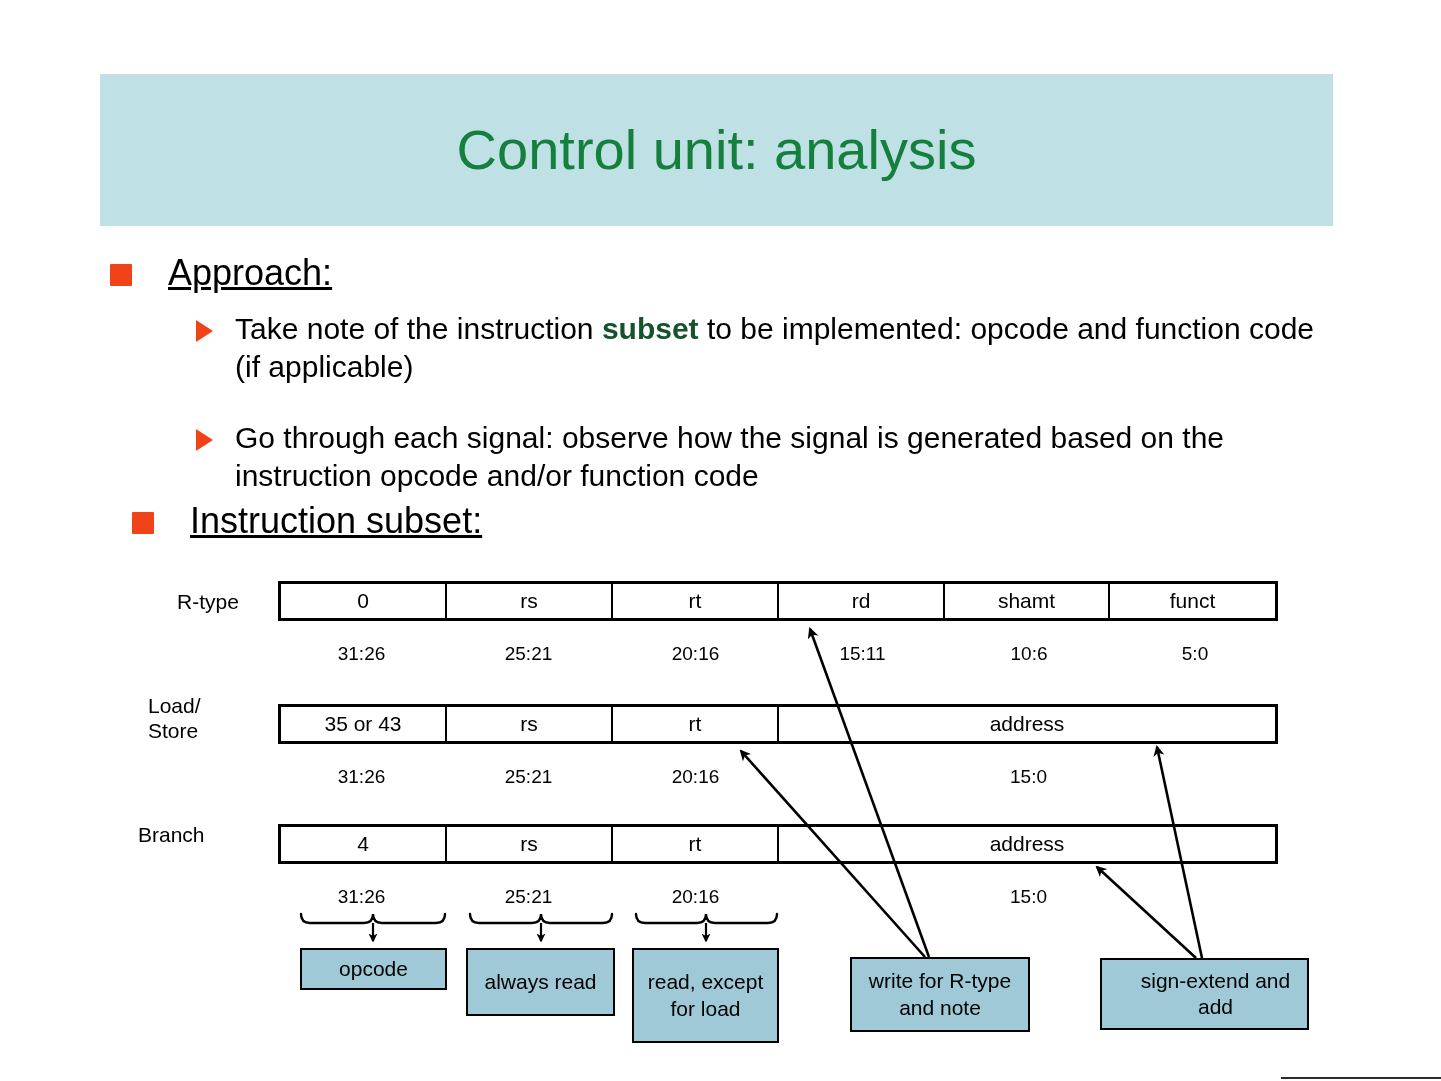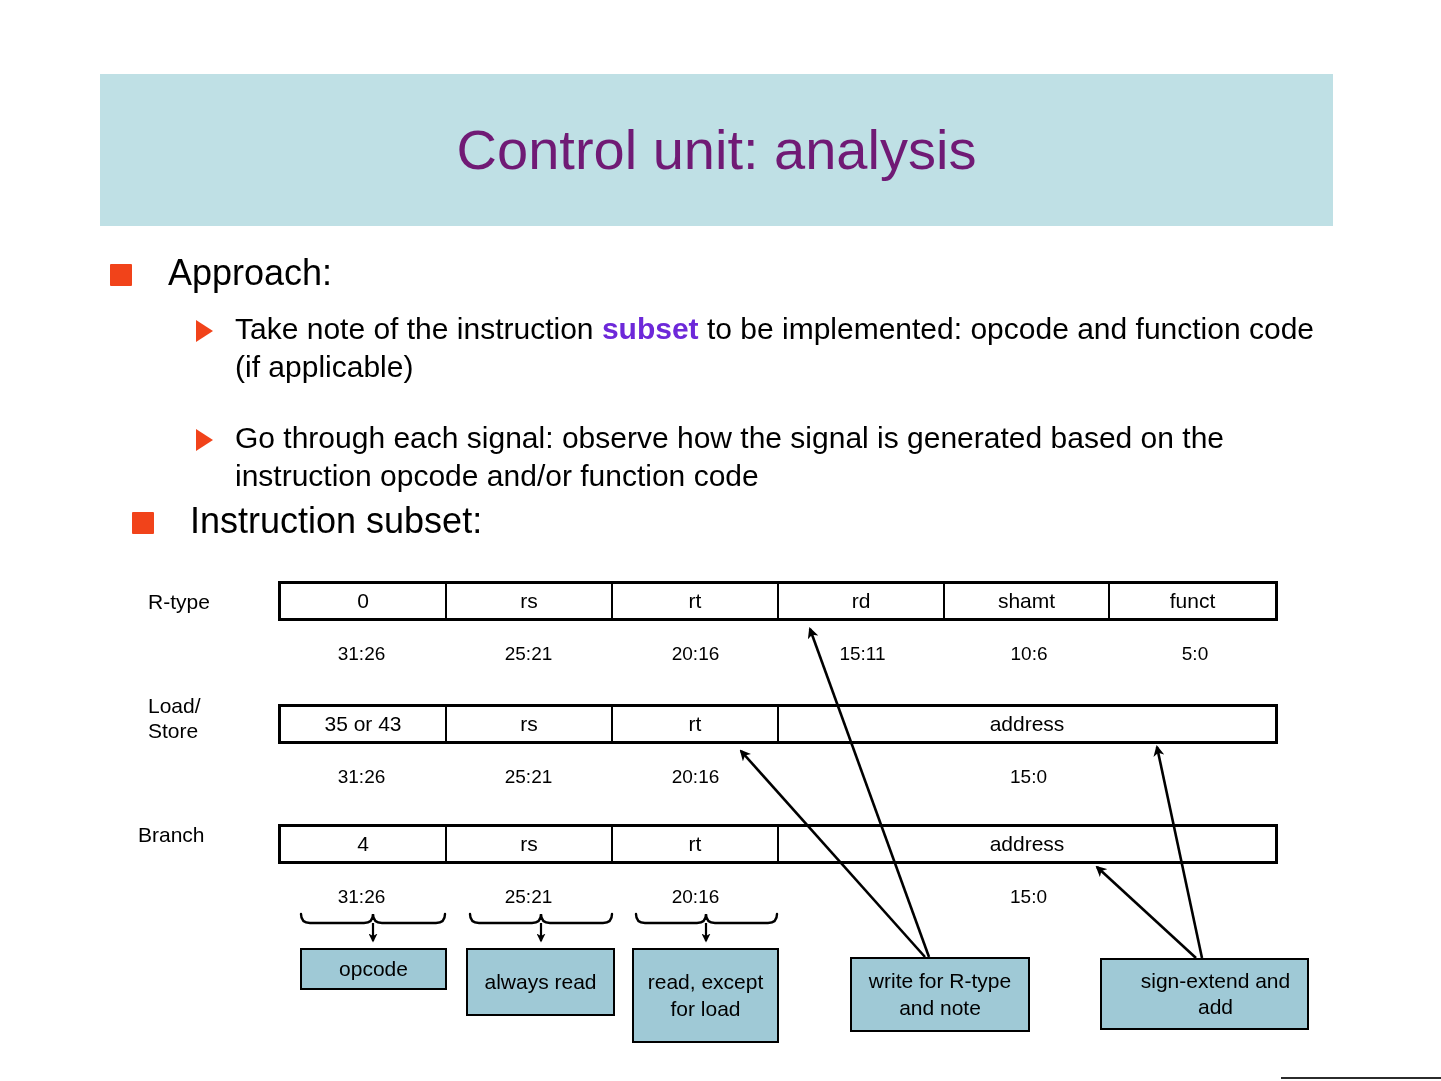--- a/index.html
+++ b/index.html
@@ -25,29 +25,30 @@
     height: 152px;
     background: #bfe0e5;
     display: flex;
     align-items: center;
     justify-content: center;
   }
   #title-text {
     font-size: 56px;
     font-weight: normal;
     line-height: 1.1;
-    color: #701a75;
+    color: #15803d;
     letter-spacing: 0px;
   }
 
   
   .lvl1 {
     position: absolute;
     display: flex;
     align-items: flex-start;
+    text-decoration: underline;
   }
   .lvl1 .marker {
     width: 22px;
     height: 22px;
     background: #f1431a;
     margin-right: 36px;
     margin-top: 12px;
     flex: 0 0 auto;
     border-radius: 1px;
   }
@@ -70,37 +71,37 @@
     margin-right: 22px;
     margin-top: 10px;
     flex: 0 0 auto;
   }
   .lvl2 .txt2 {
     font-size: 30px;
     line-height: 1.28;
     width: 1090px;
   }
   .hl {
-    color: #6d28d9;
+    color: #14532d;
     font-weight: bold;
   }
 
   
   #diagram {
     position: absolute;
     left: 0;
     top: 0;
     width: 1441px;
     height: 1081px;
     pointer-events: none;
   }
 
   .fmt-label {
     position: absolute;
-    text-align: left;
+    text-align: center;
     font-size: 21px;
     line-height: 1.18;
     width: 120px;
   }
 
   .fmt-row {
     position: absolute;
     left: 278px;
     width: 1000px;
     height: 40px;

